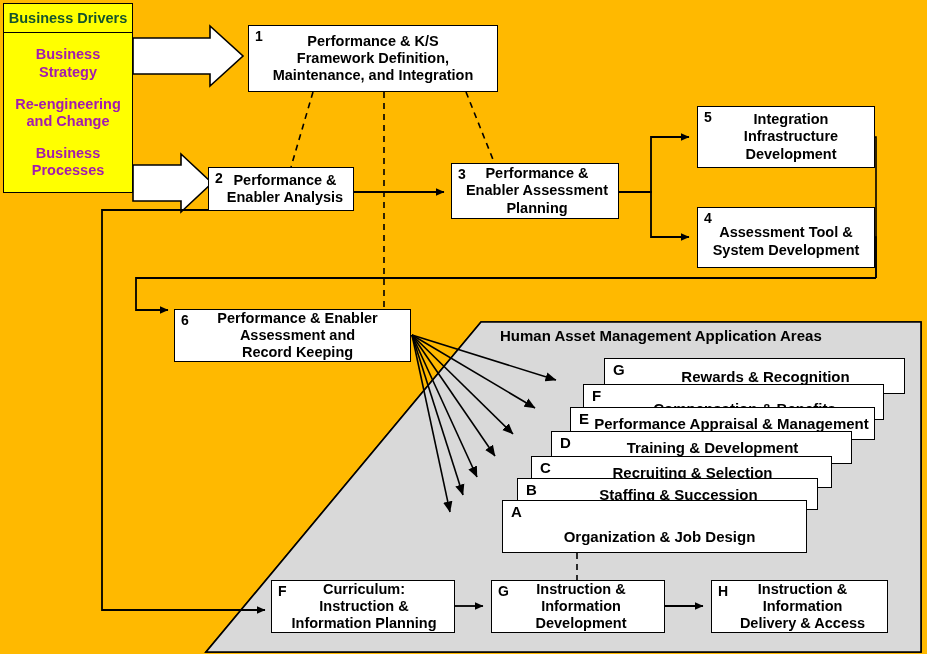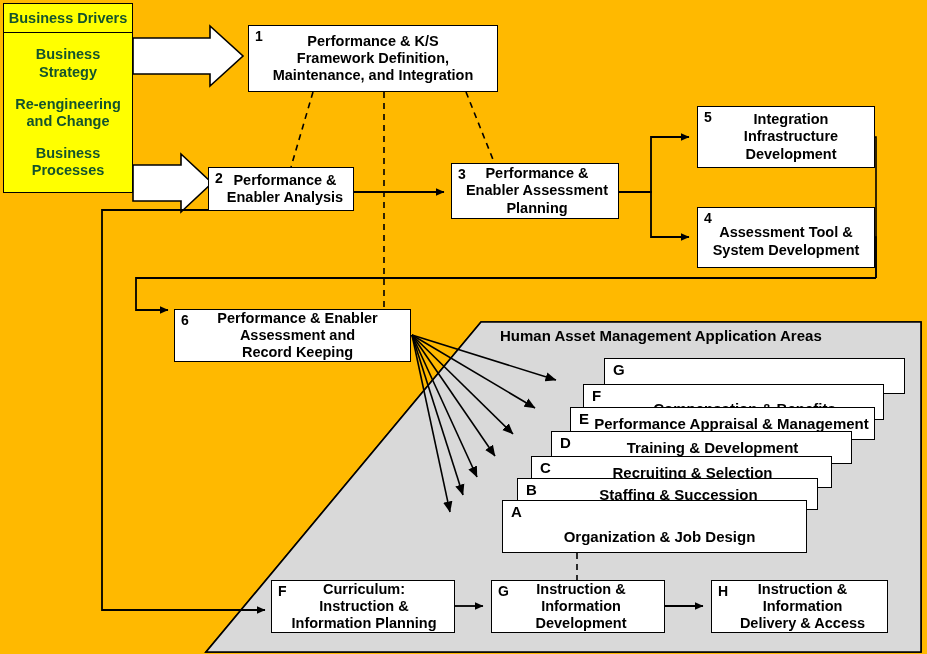--- a/index.html
+++ b/index.html
@@ -47,21 +47,21 @@
     display:flex;align-items:center;justify-content:center;
     font-weight:bold;font-size:14.5px;color:#14532d;
   }
   #drivers .dbody{
     height:160px;
     display:flex;flex-direction:column;
     align-items:center;justify-content:space-around;
     padding:6px 2px;box-sizing:border-box;
   }
   #drivers .ditem{
-    font-weight:bold;font-size:14.5px;color:#14532d;text-align:center;
+    font-weight:bold;font-size:14.5px;color:#a21caf;text-align:center;
     white-space:pre-line;line-height:1.2;
   }
 
   .appbox{
     position:absolute;
     background:#ffffff;
     border:1.5px solid #000;
     box-sizing:border-box;
     display:flex;align-items:center;justify-content:center;
     font-weight:bold;color:#000;font-size:15px;
@@ -178,20 +178,21 @@
     <span class="num">6</span>
     <span class="lbl" style="padding-left:16px;">Performance &amp; Enabler
 Assessment and
 Record Keeping</span>
   </div>
 
   <div id="hamtitle">Human Asset Management Application Areas</div>
 
   <div class="appbox" style="left:604px;top:358px;width:301px;height:36px;z-index:1;">
     <span class="alet">G</span>
+    <span style="padding-left:22px;">Rewards &amp; Recognition</span>
   </div>
 
   <div class="appbox" style="left:583px;top:384px;width:301px;height:36px;z-index:2;">
     <span class="alet">F</span>
     <span style="padding-left:22px;margin-top:12px;">Compensation &amp; Benefits</span>
   </div>
 
   <div class="appbox" style="left:570px;top:407px;width:305px;height:33px;z-index:3;">
     <span class="alet">E</span>
     <span style="padding-left:18px;">Performance Appraisal &amp; Management</span>

